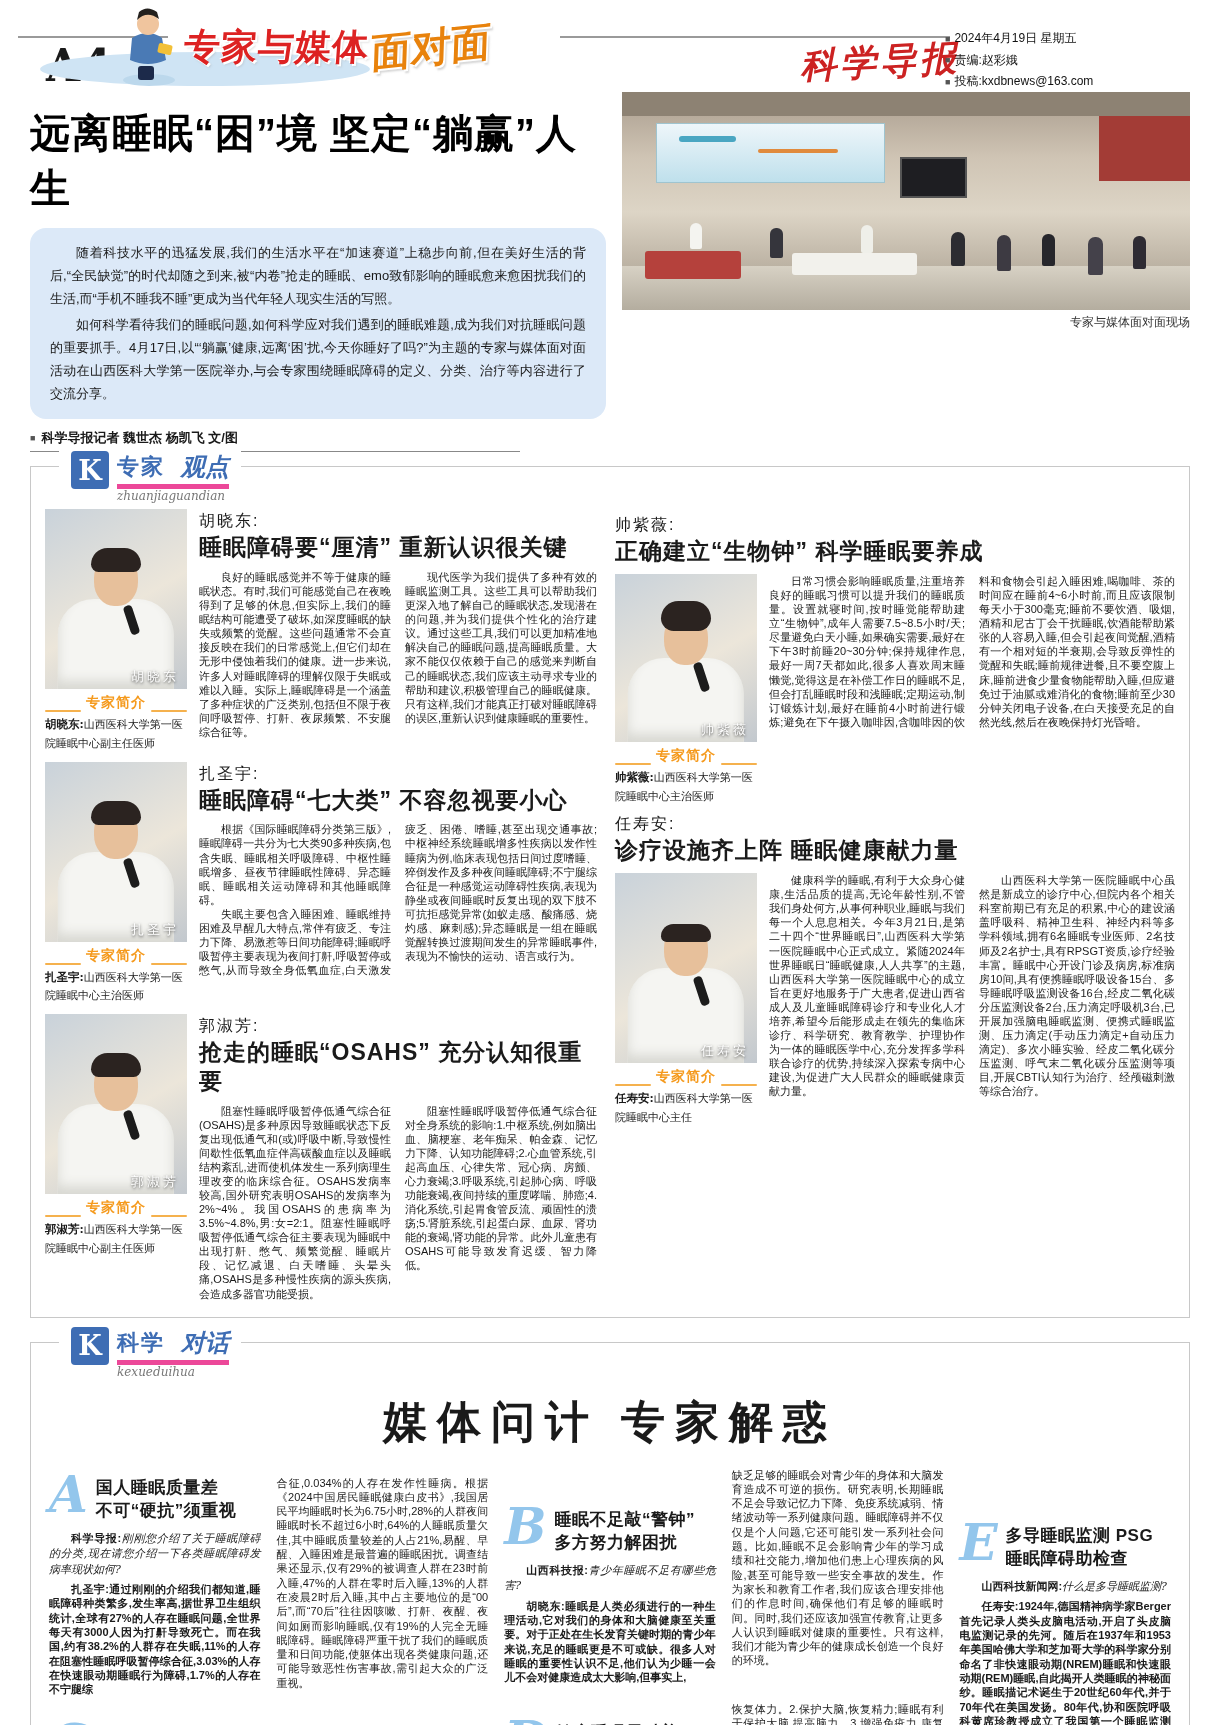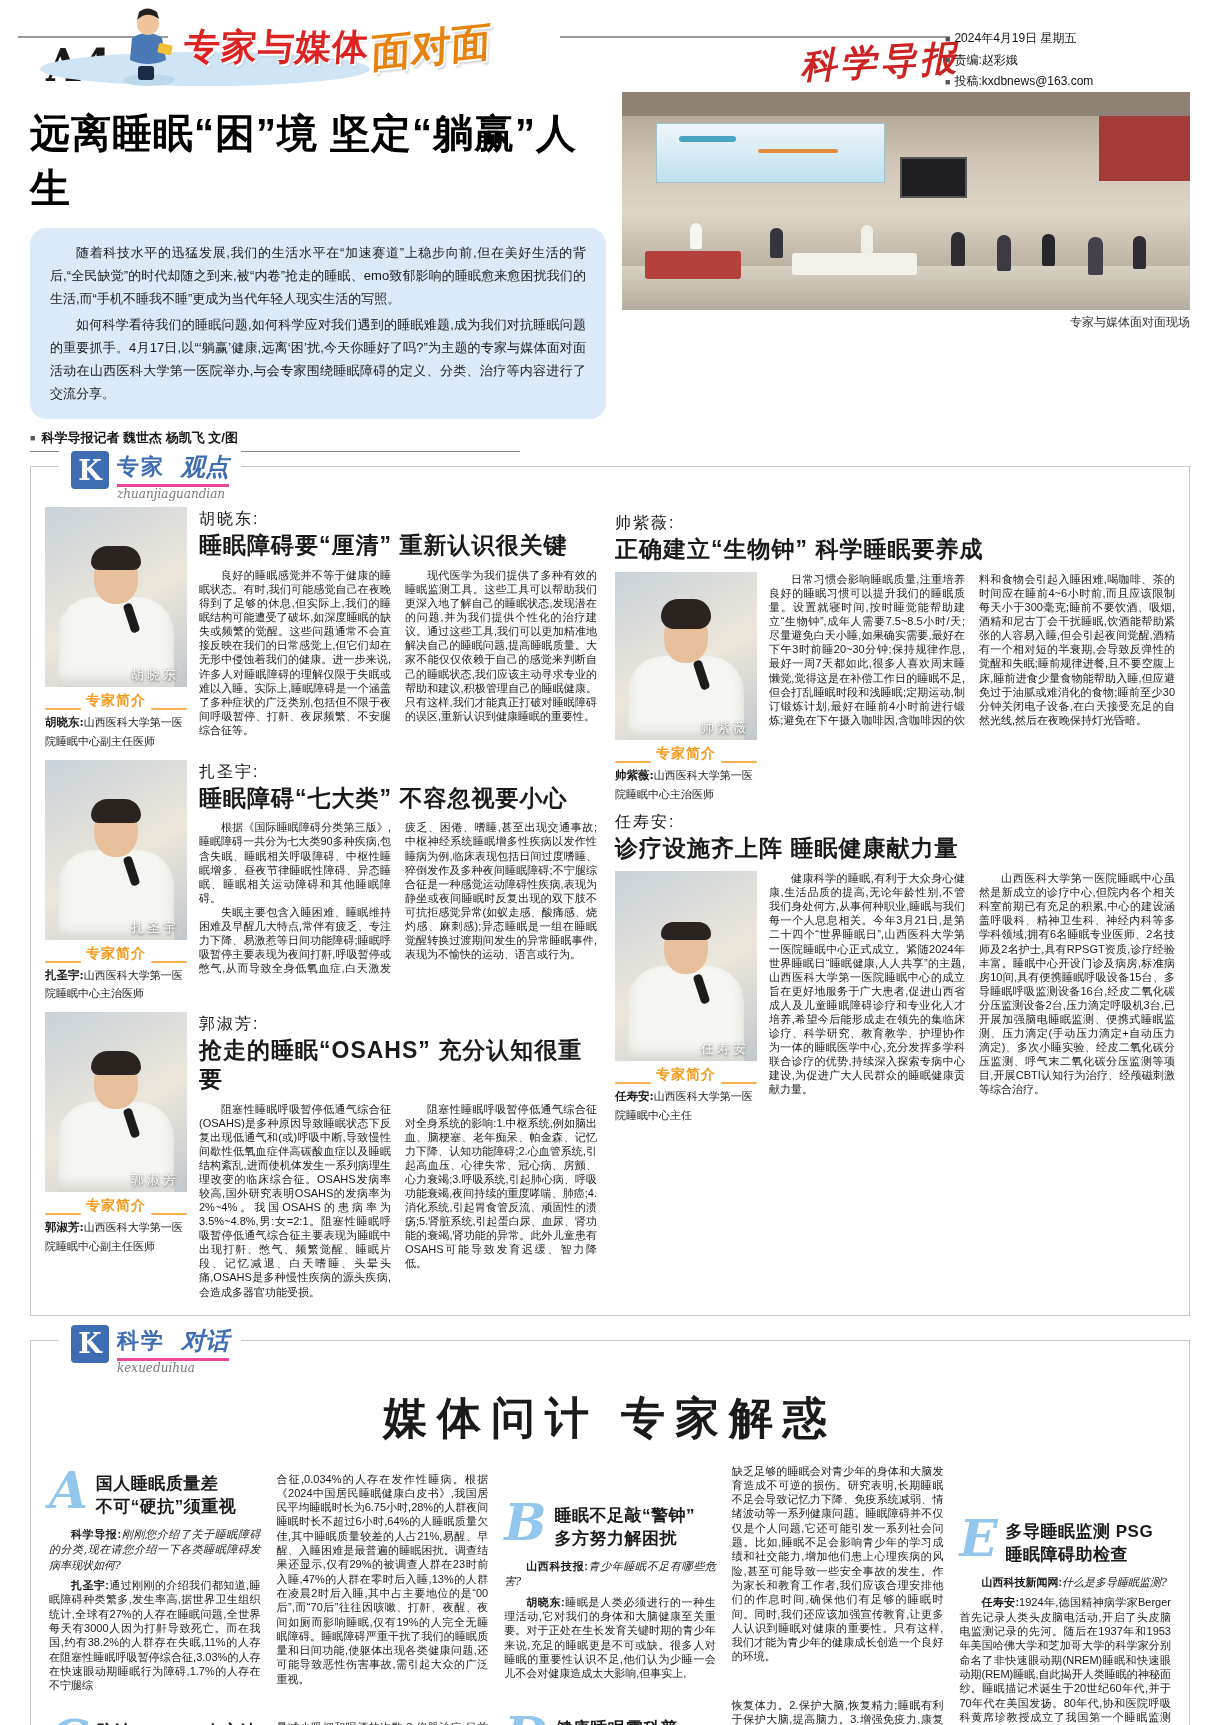--- a/index.html
+++ b/index.html
@@ -37,21 +37,21 @@
   .caption{margin-top:4px;text-align:right;font-size:12px;color:#333;}
   
   .secbox{position:relative;border:1px solid #c8c8c8;margin:14px 30px 0;background:#fff;padding:4px 14px 8px;}
   .sechead{position:relative;margin-top:-20px;margin-left:14px;width:max-content;background:#fff;
            padding:0 12px;display:flex;gap:8px;align-items:flex-start;}
   .kbadge{width:38px;height:38px;background:#3e6db4;color:#fff;border-radius:4px;flex:none;
           display:flex;align-items:center;justify-content:center;font:700 27px "DejaVu Serif",serif;}
   .secttl .row1{display:flex;align-items:center;gap:16px;}
   .secttl .plain{font-size:22px;font-weight:900;color:#3e6db4;letter-spacing:2px;}
   .secttl .script{font:italic 700 24px "DejaVu Serif",serif;color:#3e6db4;}
-  .secttl .pinyin{font:italic 12px "DejaVu Serif",serif;color:#777;border-top:3px solid #ec4899;margin-top:1px;}
+  .secttl .pinyin{font:italic 12px "DejaVu Serif",serif;color:#777;border-top:5px solid #ec4899;margin-top:1px;}
   
   .s1grid{display:grid;grid-template-columns:552px 1fr;gap:0 18px;margin-top:6px;}
   .article{display:flex;gap:12px;margin-bottom:8px;}
   .expcol{width:142px;flex:none;}
   .portrait{position:relative;width:142px;height:180px;overflow:hidden;
             background:linear-gradient(150deg,#c9d2da,#ece6da 55%,#c2c8ce);}
   .portrait .coat{position:absolute;bottom:0;left:50%;transform:translateX(-50%);width:82%;height:50%;
                   background:#f5f5f2;border-radius:36px 36px 0 0;box-shadow:inset 0 -8px 12px #d8d8d2;}
   .portrait .head{position:absolute;bottom:46%;left:50%;transform:translateX(-50%);width:44px;height:52px;
                   background:#e7c09b;border-radius:46%;}
@@ -76,21 +76,21 @@
   
   .bigline{text-align:center;font-size:44px;font-weight:900;letter-spacing:10px;margin:14px 0 10px;}
   .qagrid{display:grid;grid-template-columns:repeat(5,1fr);gap:0 16px;padding:0 4px 6px;}
   .qcol{min-width:0;}
   .qahead{display:flex;gap:8px;align-items:flex-start;margin:12px 0 8px;}
   .qletter{font:italic 700 50px "DejaVu Serif",serif;color:#93c6ec;line-height:.85;flex:none;}
   .qatitle{font-size:17px;font-weight:900;line-height:1.4;letter-spacing:.5px;padding-top:2px;}
   .q,.ans,.cont{font-size:11px;line-height:1.3;margin:5px 0;text-align:justify;}
   .q{text-indent:2em;}
   .q .qtext{font-family:"DejaVu Serif",serif;font-style:italic;}
-  .ans{text-indent:2em;}
+  .ans{text-indent:2em;font-weight:bold;}
   .cont{text-indent:0;}
   .gap1{margin-top:34px;}
   .gap2{margin-top:26px;}
 </style>
 </head>
 <body>
 
 <div class="page">
 
   <div class="hdr">

